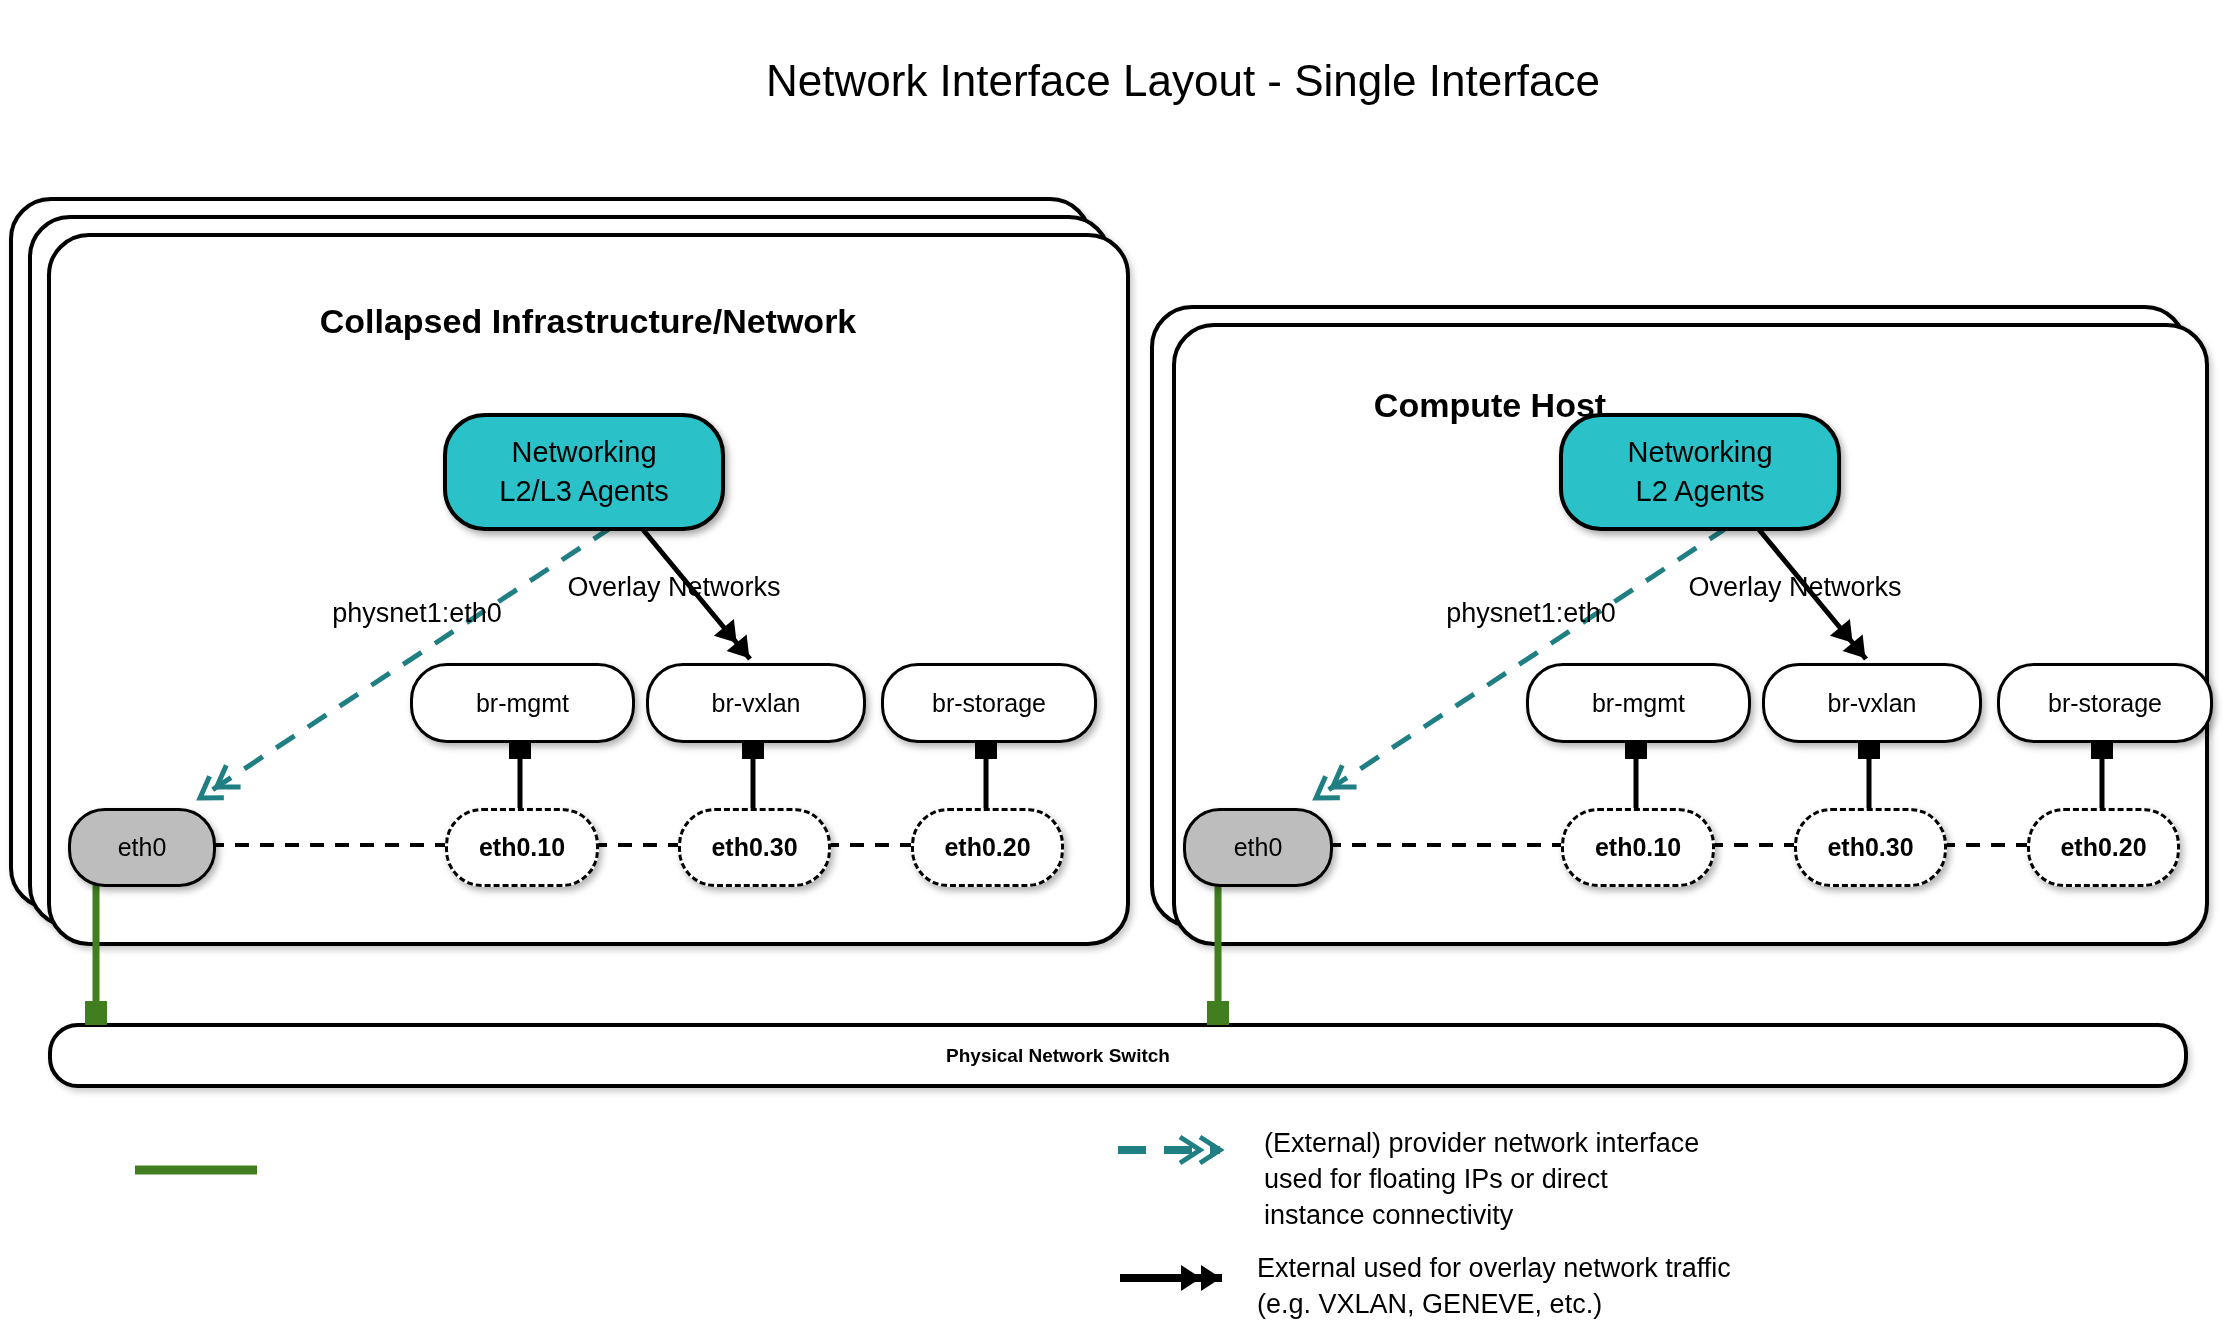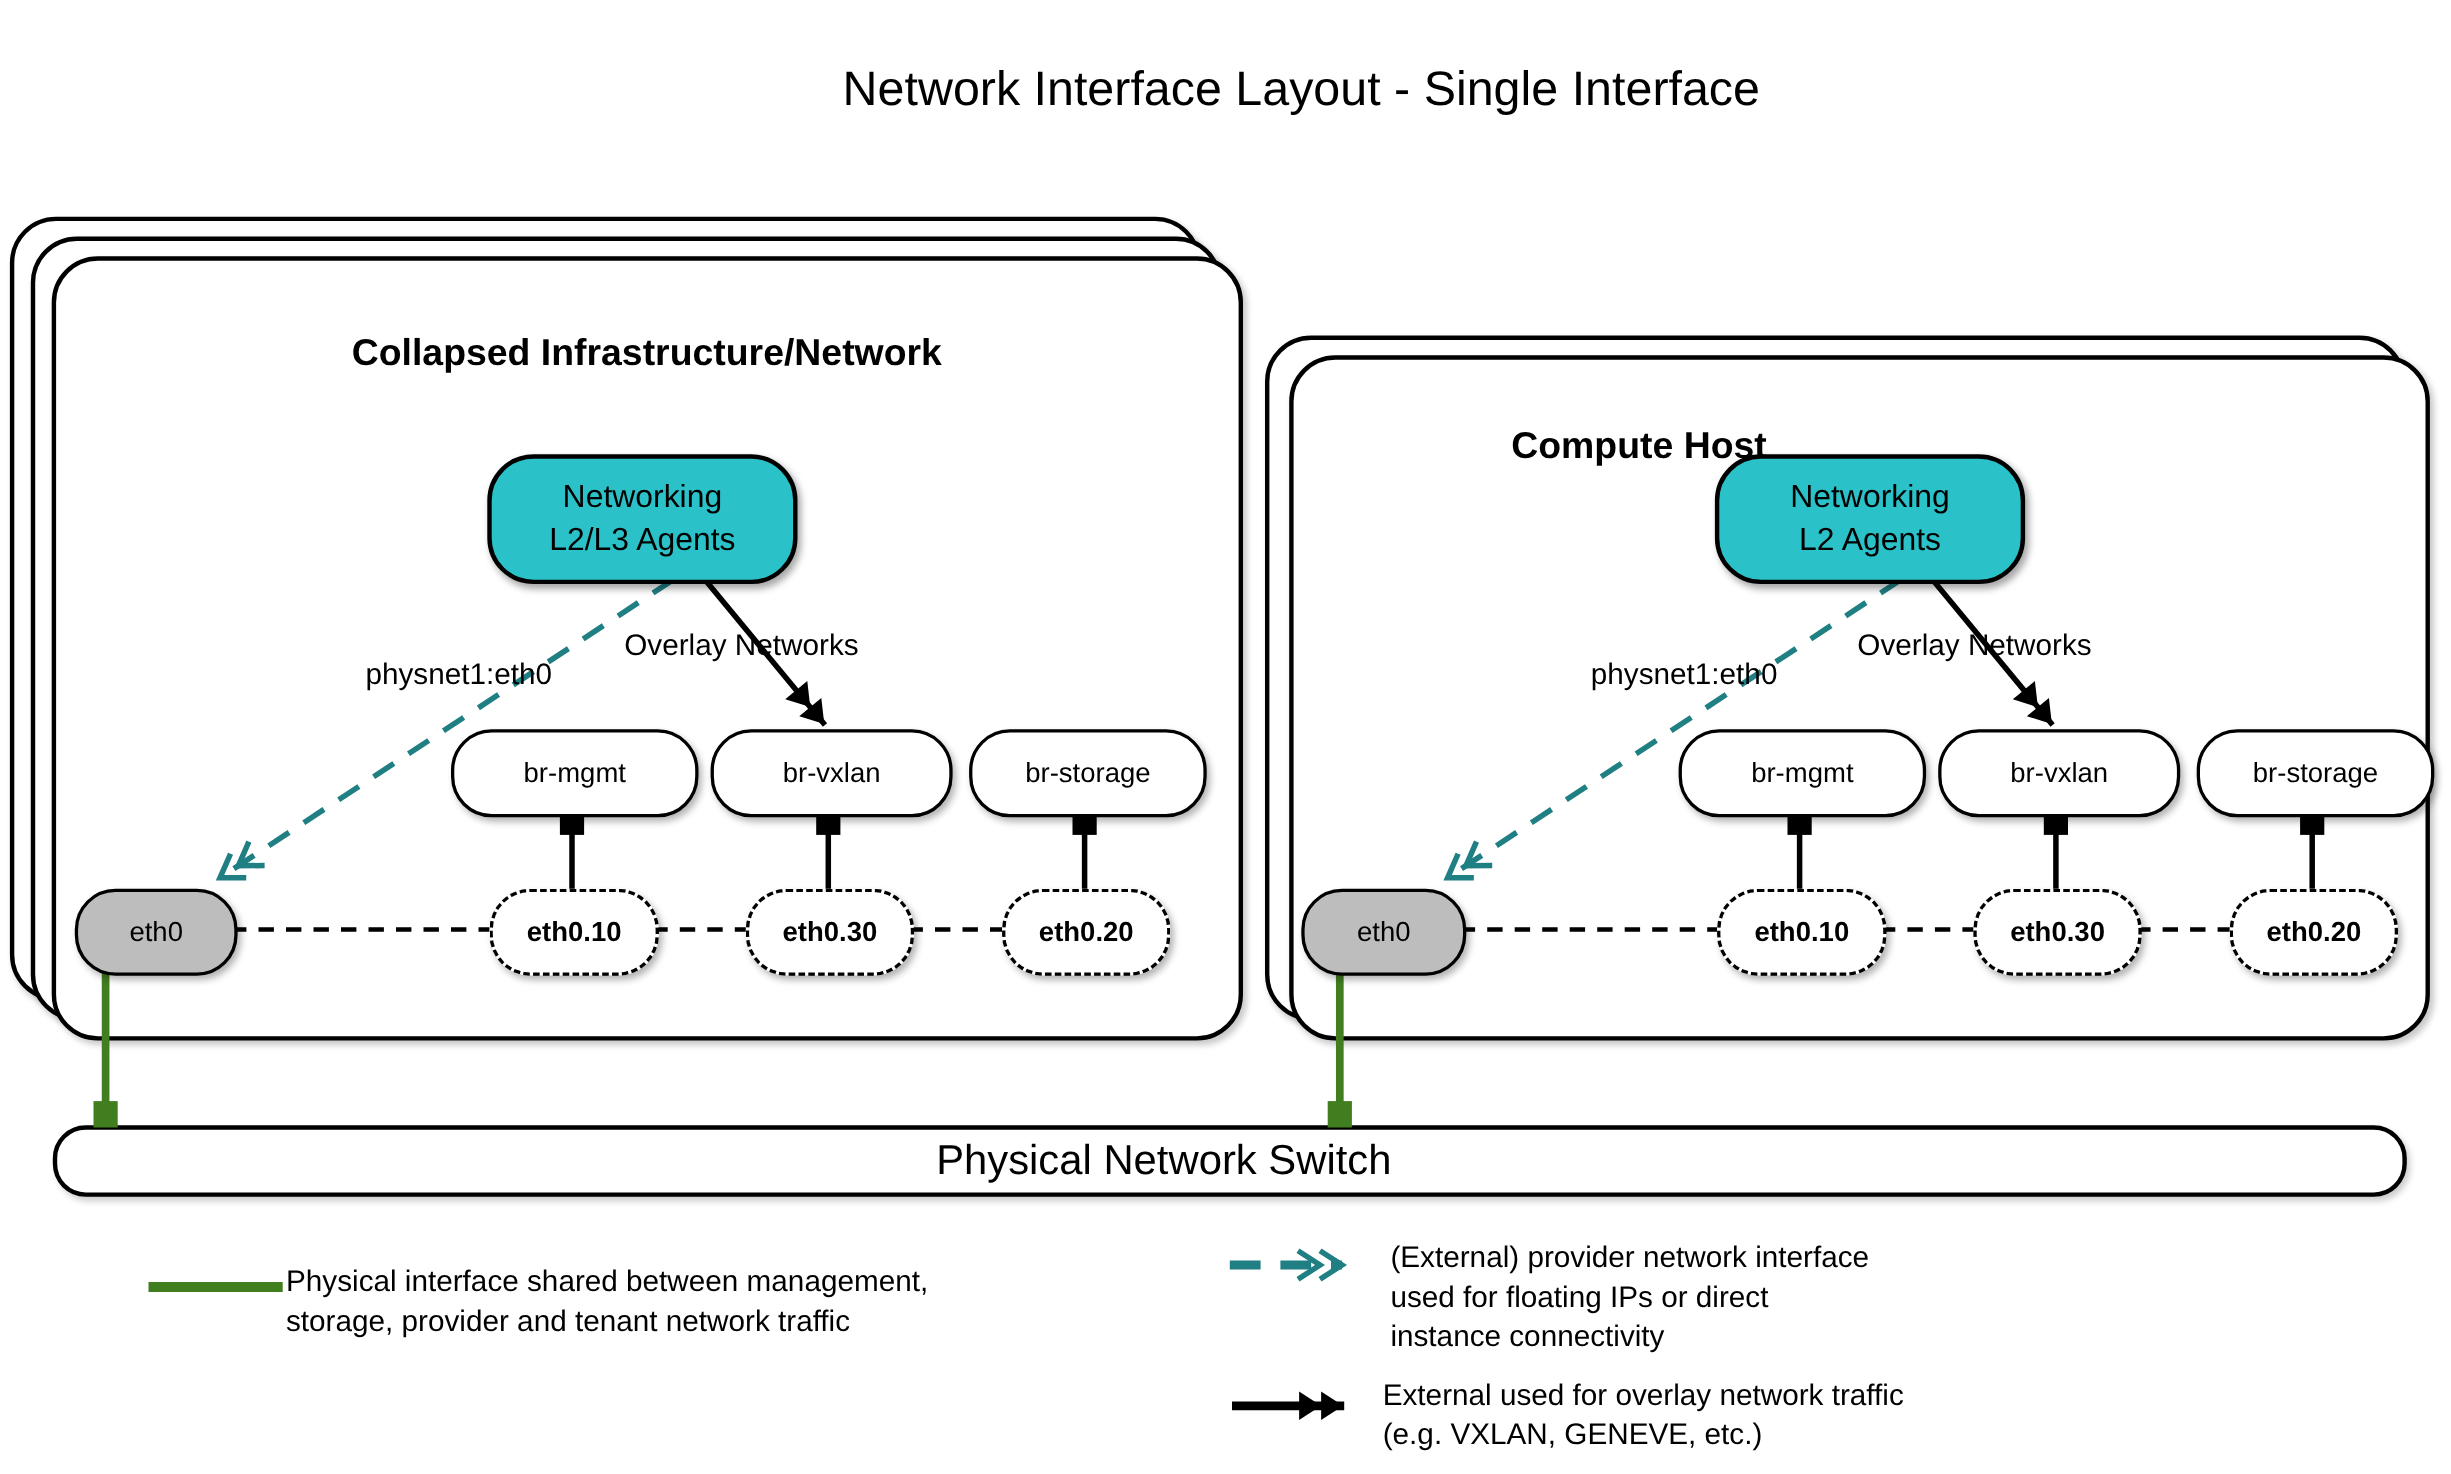--- a/index.html
+++ b/index.html
@@ -27,21 +27,21 @@
         display:flex;align-items:center;justify-content:center;font-size:25px;z-index:3;
         box-shadow:3px 4px 7px rgba(0,0,0,.3);}
   .pill.dashed{border-style:dashed;font-weight:bold;}
   .pill.gray{background:var(--interface-gray);}
 
   .label{position:absolute;transform:translate(-50%,-50%);font-size:27px;white-space:nowrap;z-index:3;}
 
   .switch-bar{position:absolute;background:#fff;border:4px solid #000;border-radius:30px;
               display:flex;align-items:center;justify-content:center;z-index:1;
               box-shadow:3px 4px 6px rgba(0,0,0,.2);}
-  .switch-label{font-size:38px;font-weight:normal;transform:translateX(-60px);}
+  .switch-label{font-size:19px;font-weight:bold;transform:translateX(-60px);}
 
   .legend-text{position:absolute;font-size:27px;line-height:36px;z-index:3;}
 
   .overlay-svg{position:absolute;left:0;top:0;z-index:2;pointer-events:none;}
   .teal-dash{stroke:var(--provider-arrow);stroke-width:5;fill:none;stroke-dasharray:22 16;}
   .teal-dash.legend{stroke-width:8;stroke-dasharray:28 18;}
   .teal-head{stroke:var(--provider-arrow);fill:none;stroke-width:5;}
   .black-line{stroke:#000;stroke-width:5;fill:none;}
   .black-thick{stroke:#000;stroke-width:8;fill:none;}
   .conn line{stroke:#000;stroke-width:5;}
@@ -165,24 +165,20 @@
     <g class="green">
       <line x1="1218" y1="879" x2="1218" y2="1004"></line>
       <rect x="1207" y="1001" width="22" height="24"></rect>
     </g>
 
     <line class="green-thick" x1="135" y1="1170" x2="257" y2="1170"></line>
     <path class="teal-dash legend" d="M1118,1150 L1220,1150" marker-end="url(#mOpenTeal)"></path>
     <path class="black-thick" d="M1120,1278 L1222,1278" marker-end="url(#mFilled)"></path>
   </svg>
 
-  <div class="legend-text" style="left:260px;top:1147px">
-    <div>Physical interface shared between management,</div>
-    <div>storage, provider and tenant network traffic</div>
-  </div>
   <div class="legend-text" style="left:1264px;top:1125px">
     <div>(External) provider network interface</div>
     <div>used for floating IPs or direct</div>
     <div>instance connectivity</div>
   </div>
   <div class="legend-text" style="left:1257px;top:1250px">
     <div>External used for overlay network traffic</div>
     <div>(e.g. VXLAN, GENEVE, etc.)</div>
   </div>
 

